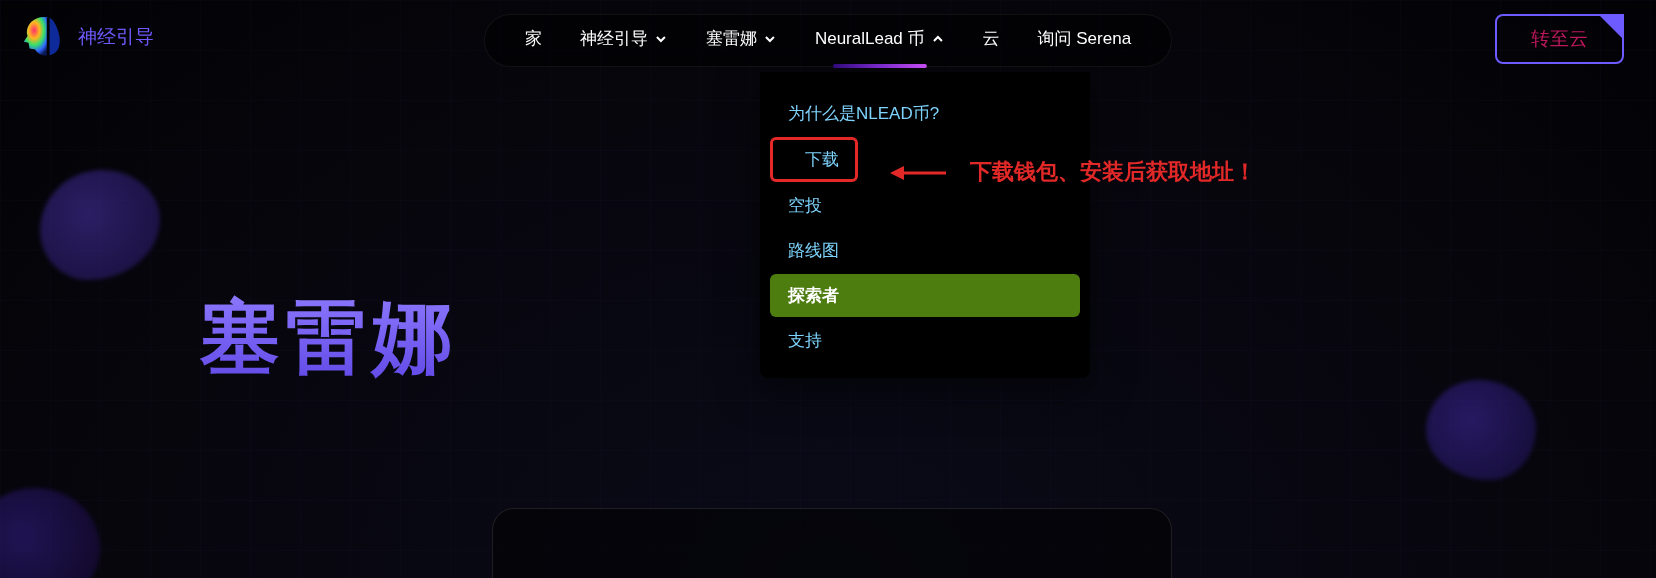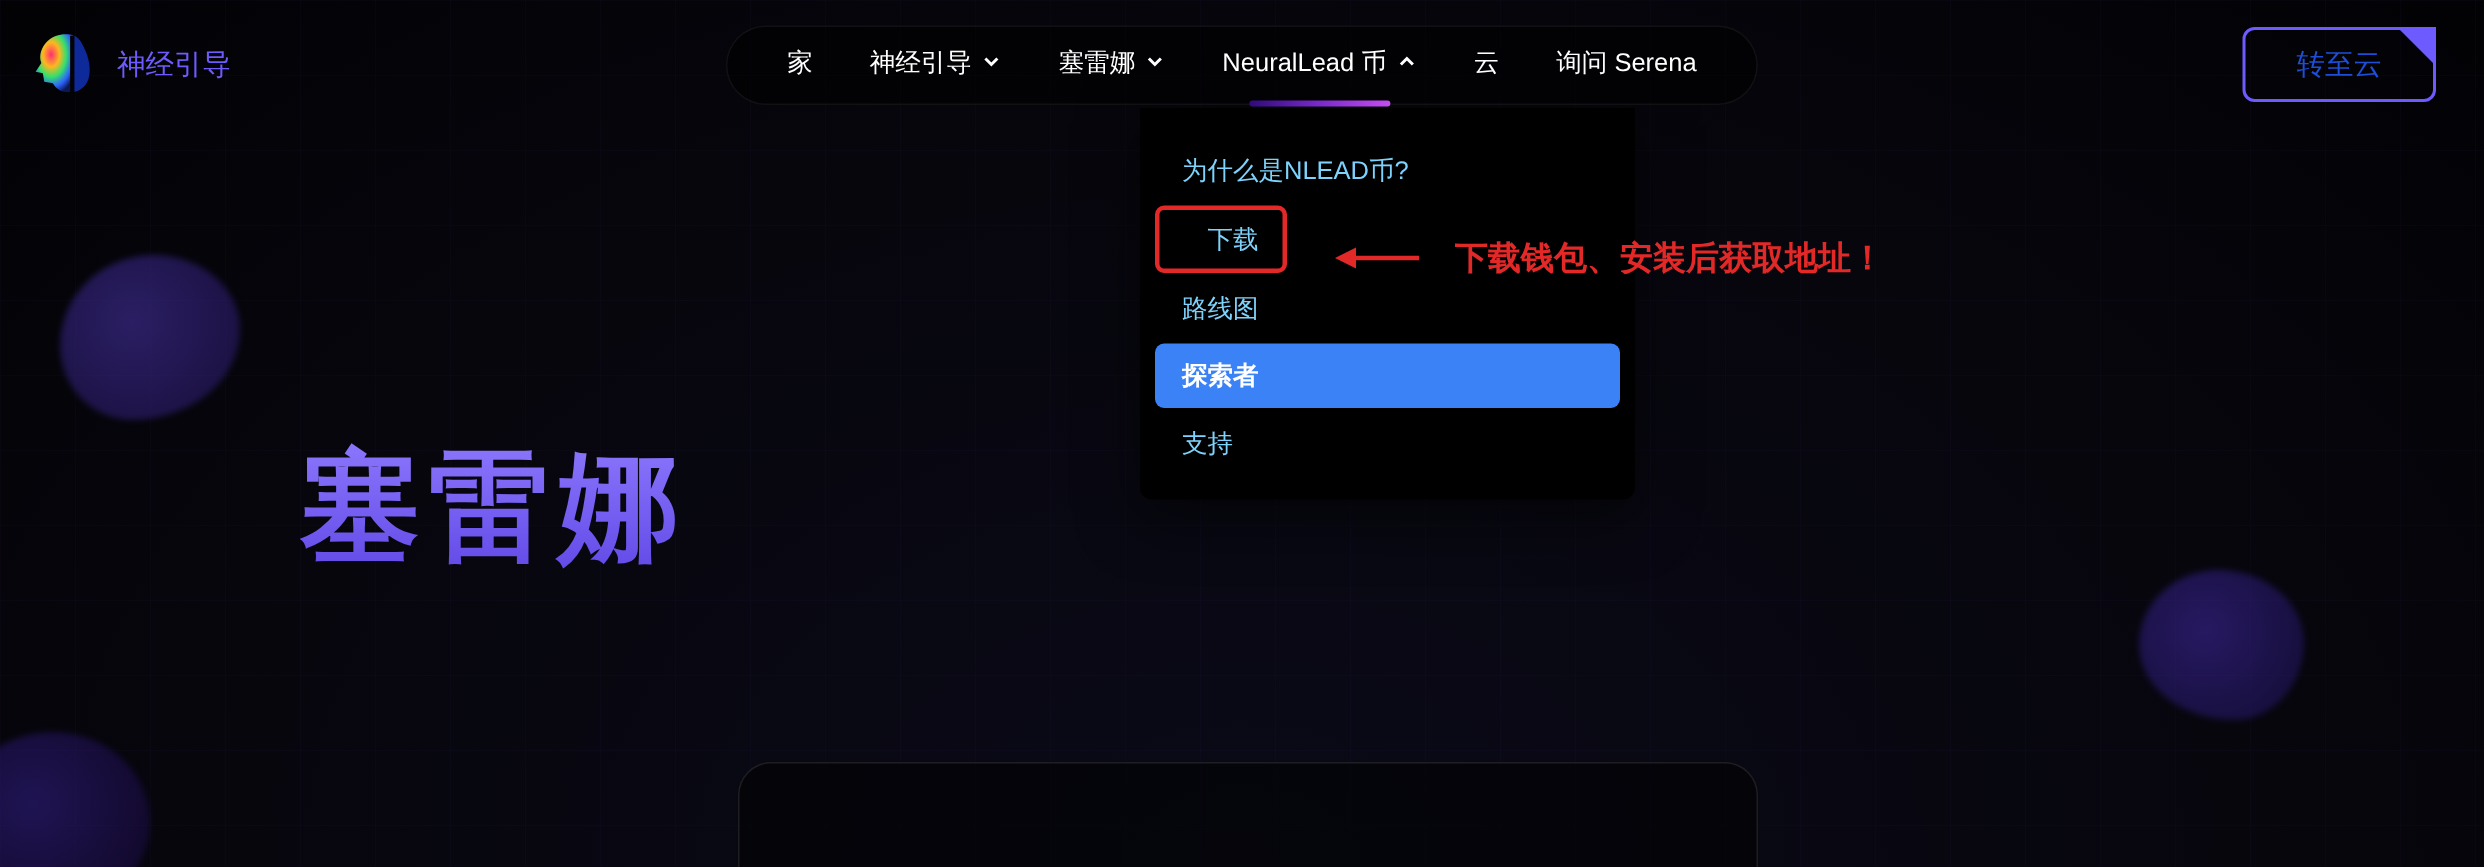--- a/index.html
+++ b/index.html
@@ -34,21 +34,21 @@
     pointer-events: none;
   }
   .blob1 { left: 40px; top: 170px; width: 120px; height: 110px; background: radial-gradient(circle at 40% 40%, #5a3fd1, #2c1a73); border-radius: 52% 48% 60% 40% / 55% 45% 55% 45%;}
   .blob2 { right: 120px; top: 380px; width: 110px; height: 100px; background: radial-gradient(circle at 40% 40%, #4e31c9, #211461); border-radius: 48% 52% 42% 58% / 50% 48% 52% 50%;}
   .blob3 { left: -30px; bottom: -30px; width: 130px; height: 120px; background: radial-gradient(circle at 40% 40%, #3f27ab, #18073b); border-radius: 50%;}
 
   
   .header {
     position: relative;
     display: flex;
-    align-items: center;
+    align-items: flex-start;
     padding: 14px 32px 0 18px;
     height: 72px;
     z-index: 100;
     gap: 36px;
   }
   .brand {
     display: flex;
     align-items: center;
     gap: 14px;
   }
@@ -101,21 +101,21 @@
   .chev {
     width: 14px; height: 14px;
     display: inline-flex; align-items: center; justify-content: center;
   }
   .chev svg { width: 12px; height: 12px; stroke: #ffffff; stroke-width: 2; fill: none; }
 
   
   .cta {
     margin-left: auto;
     border: 2px solid #6e5bff;
-    color: #1d4ed8;
+    color: #be185d;
     font-size: 19px;
     font-weight: 500;
     padding: 10px 34px;
     border-radius: 8px;
     background: transparent;
     cursor: pointer;
     position: relative;
   }
   .cta-corner {
     position: absolute;
@@ -139,21 +139,21 @@
   }
   .dd-item {
     font-size: 17px;
     color: #7dd3fc;
     padding: 10px 18px;
     cursor: pointer;
     border-radius: 6px;
     margin: 2px 0;
   }
   .dd-item.hover {
-    background: #3b82f6;
+    background: #4d7c0f;
     color: #ffffff;
     font-weight: 600;
   }
   .dd-item.outlined {
     border: 3px solid #e32828;
     padding: 8px 16px 8px 32px;
     width: 88px;
   }
 
   
@@ -285,20 +285,21 @@
 
   <button class="cta">
     <span class="cta-corner"></span>
     <span>转至云</span>
   </button>
 </div>
 
 <div class="dropdown">
   <div class="dd-item">为什么是NLEAD币?</div>
   <div class="dd-item outlined">下载</div>
+  <div class="dd-item">空投</div>
   <div class="dd-item">路线图</div>
   <div class="dd-item hover">探索者</div>
   <div class="dd-item">支持</div>
 </div>
 
 <div class="annot">
   <span class="arrow">
     <svg width="56" height="20" viewBox="0 0 56 20">
       <line x1="56" y1="10" x2="4" y2="10" stroke="#e32828" stroke-width="3"></line>
       <polygon points="0,10 14,3 14,17" fill="#e32828"></polygon>

